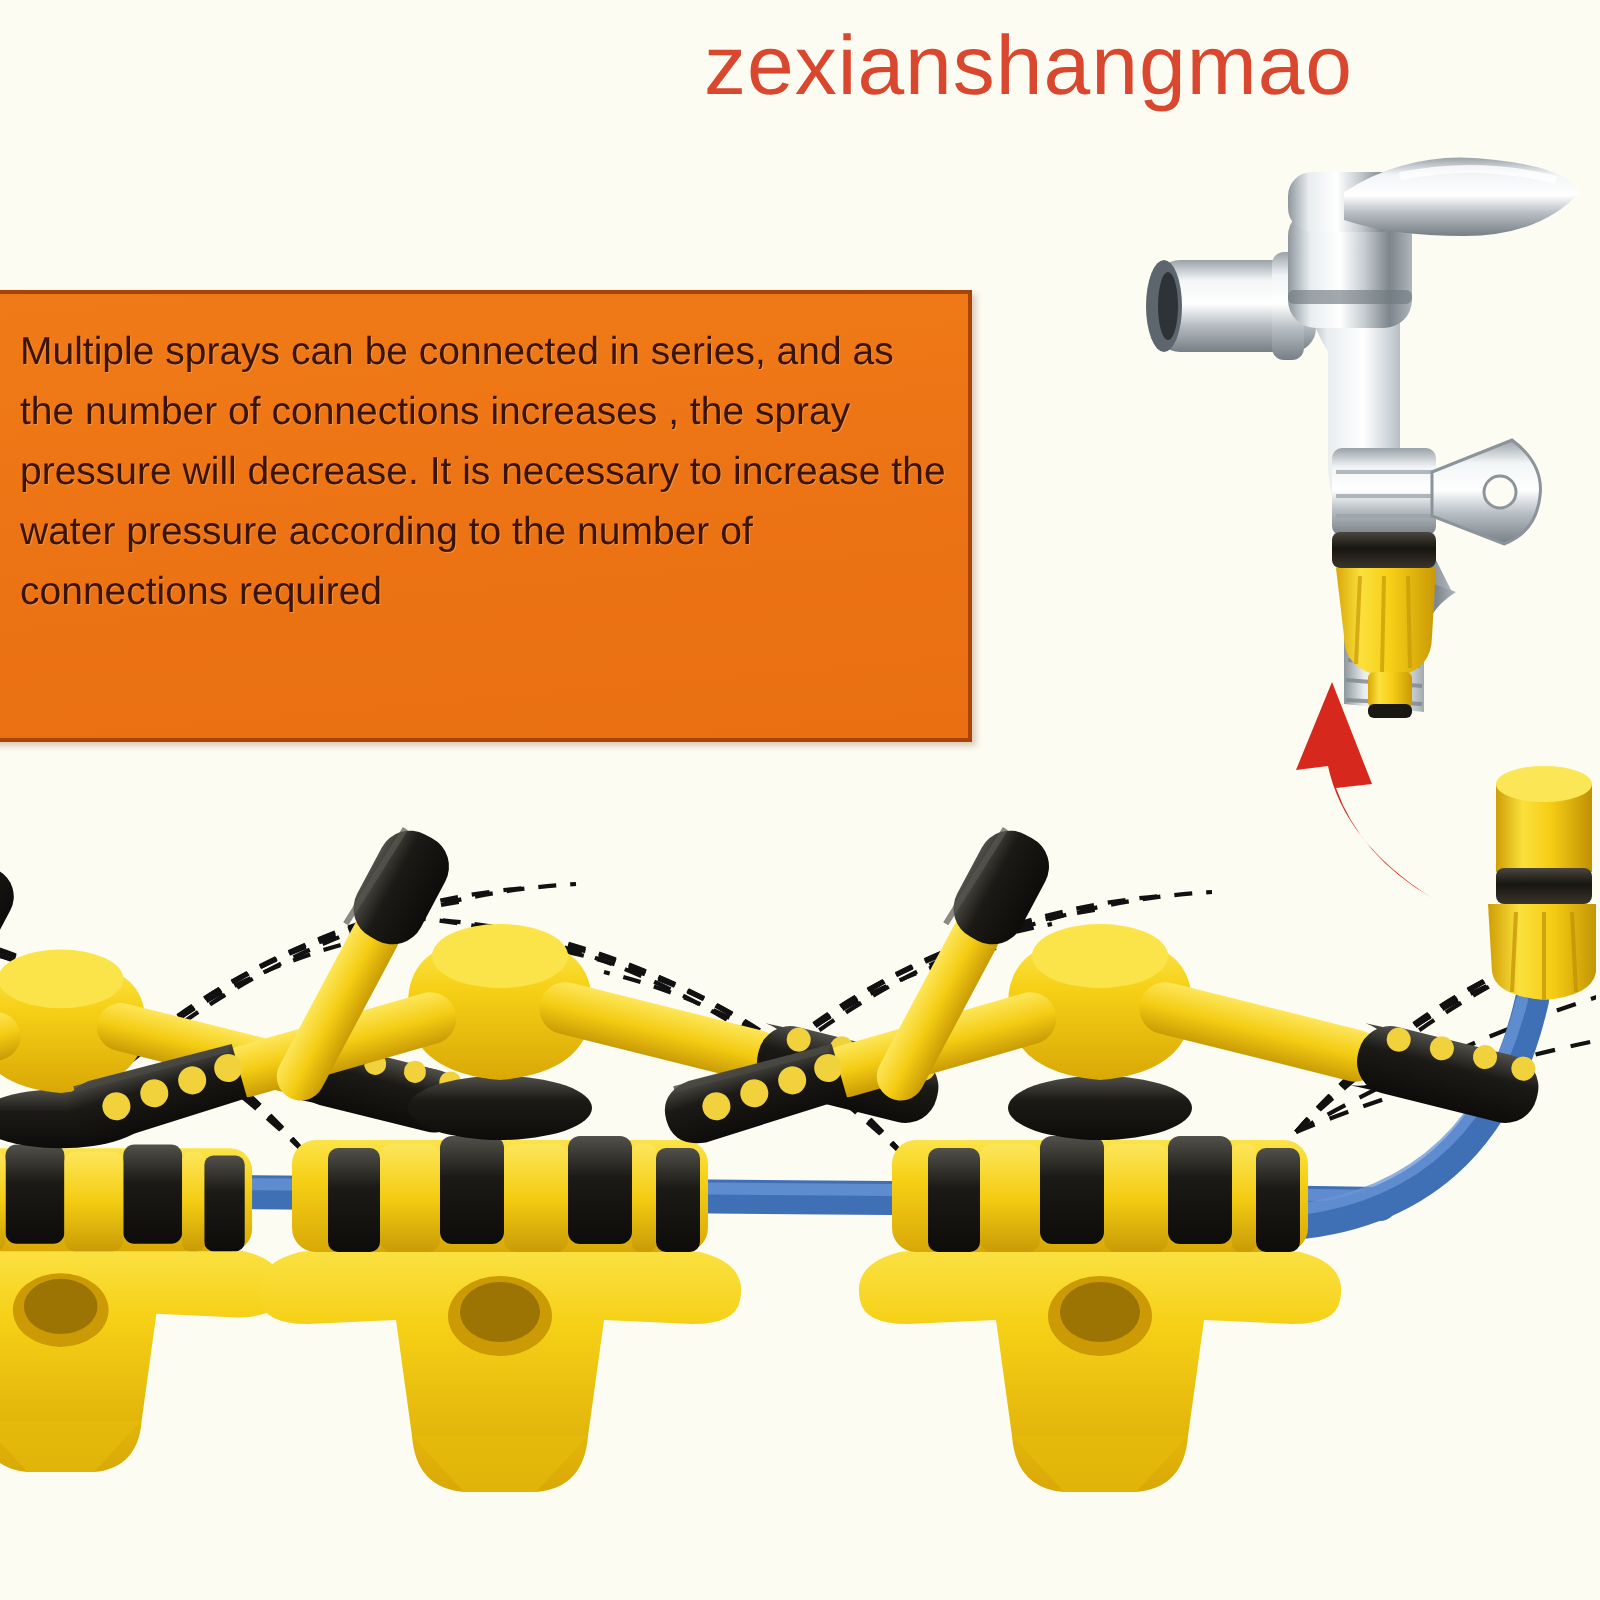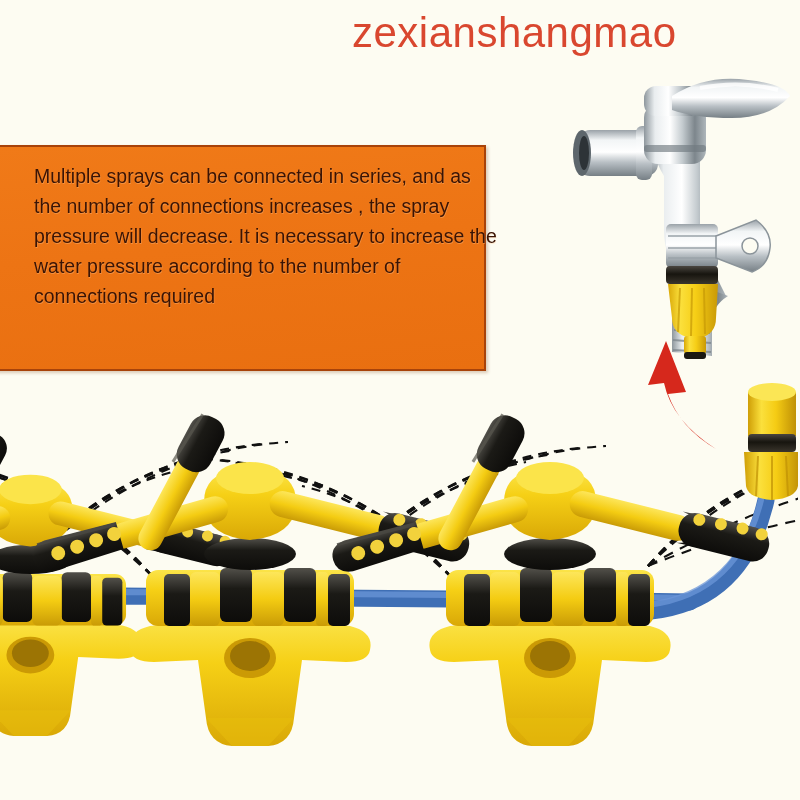--- a/index.html
+++ b/index.html
@@ -29,21 +29,20 @@
     border:2px solid #a8430a;
     box-sizing:border-box;
     box-shadow:2px 2px 3px rgba(120,60,10,.25);
   }
   #info-text{
     position:absolute;left:14px;top:14px;width:466px;
     color:#3a1405;
     font-size:19.5px;
     line-height:30px;
     text-shadow:0.5px 0.5px 0 rgba(255,200,150,.35);
-    margin-left:24px;
   }
 
   
   .layer{position:absolute;left:0;top:0;width:800px;height:800px;}
   svg{display:block;overflow:visible;}
 </style>
 </head>
 <body>
 
 <div id="stage">

